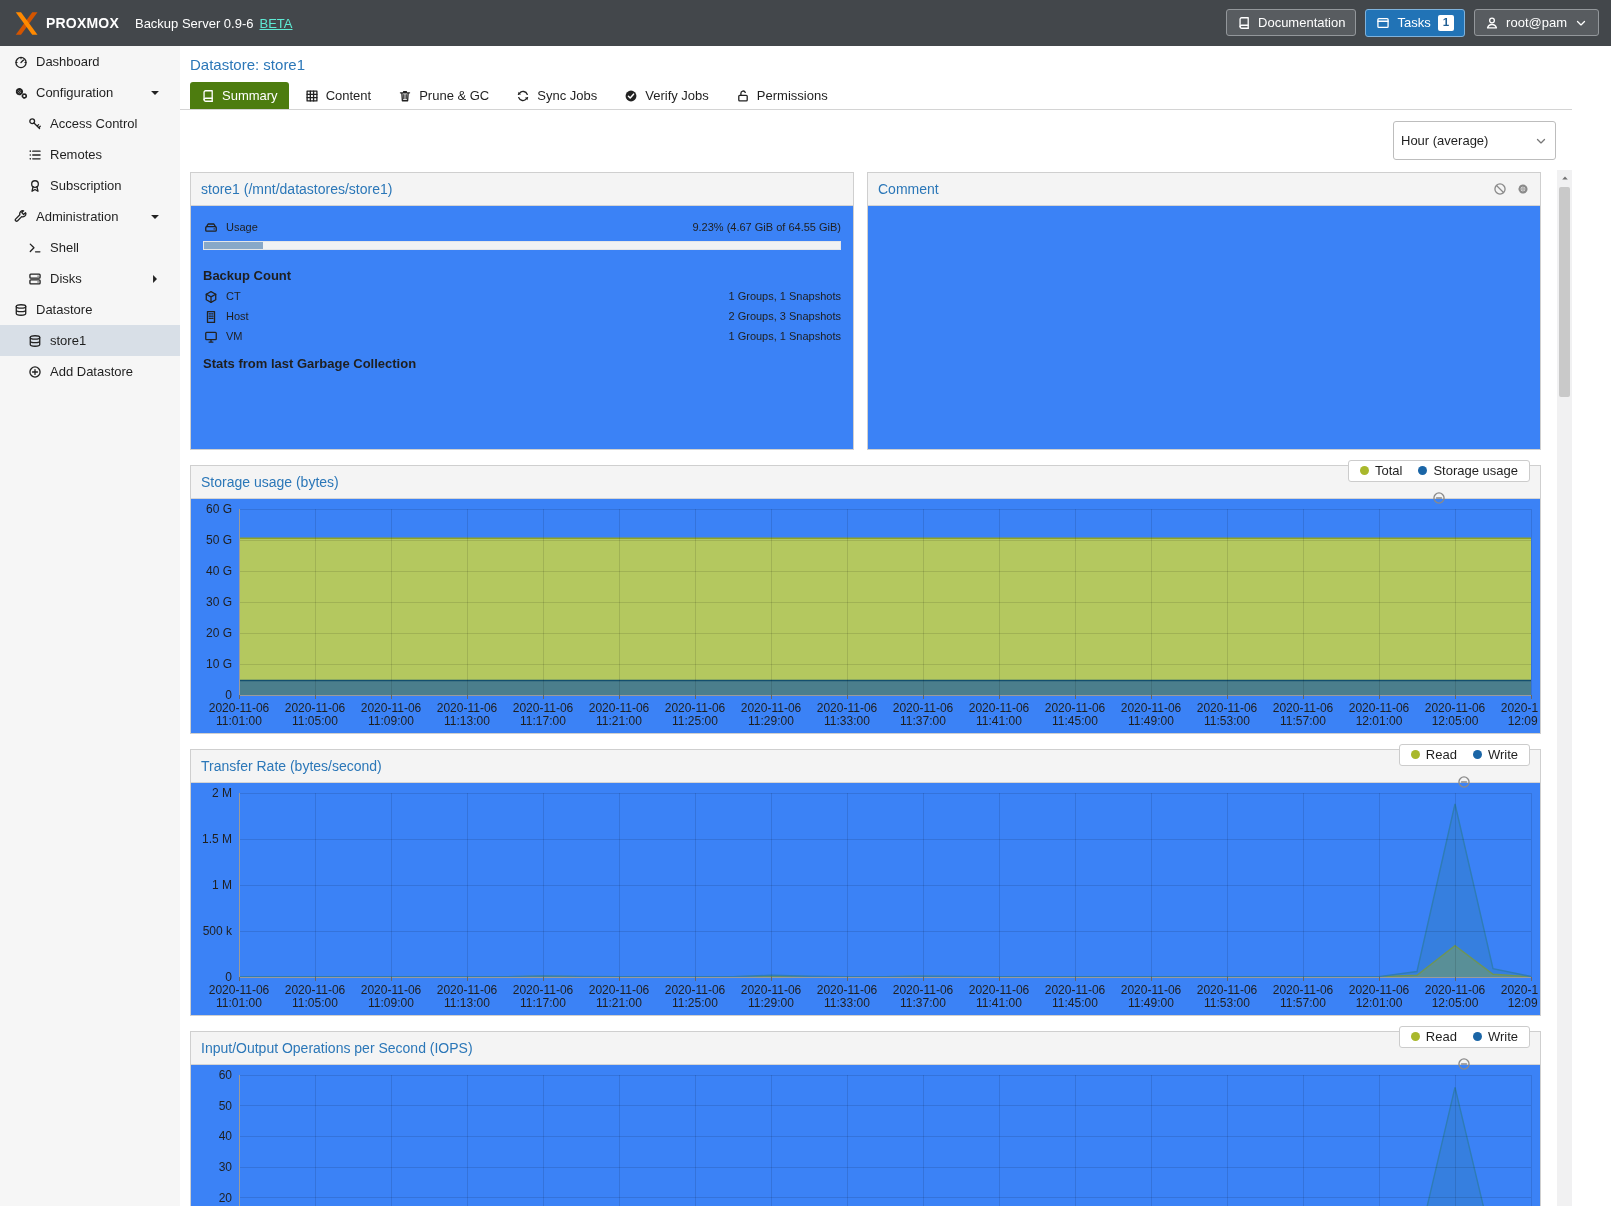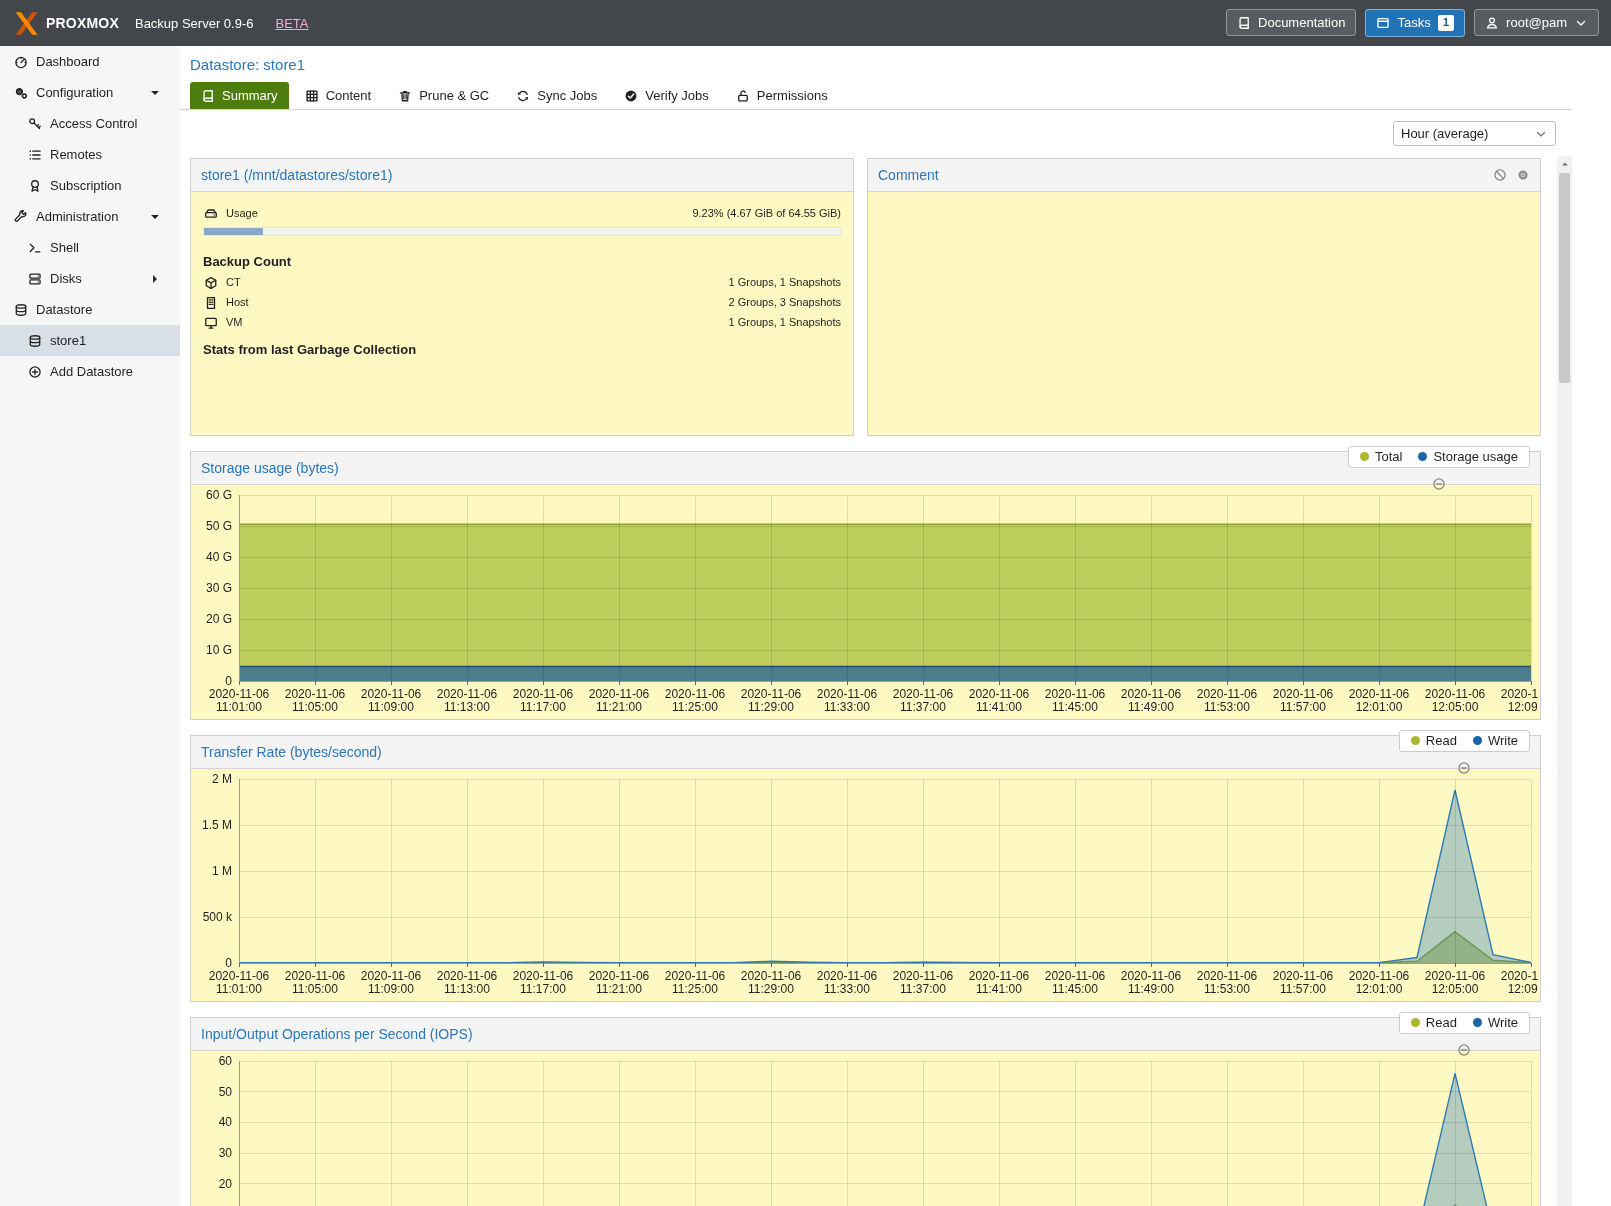--- a/index.html
+++ b/index.html
@@ -8,21 +8,21 @@
   .icon{display:inline-flex;align-items:center;justify-content:center;line-height:0;}
   .icon svg{display:block;}
 
   
   .topbar{position:absolute;top:0;left:0;width:100%;height:46px;background:#43474b;display:flex;
           align-items:center;padding:0 12px;box-sizing:border-box;color:#fff;z-index:5;}
   .logo{display:flex;align-items:center;}
   .logo-x{margin-right:7px;display:flex;}
   .logo-text{font-size:14px;font-weight:800;letter-spacing:.2px;}
   .product{margin-left:16px;font-size:13px;}
-  .beta{margin-left:22px;color:#f9a8d4;text-decoration:underline;cursor:pointer;font-size:13px;}
+  .beta{margin-left:6px;color:#5eead4;text-decoration:underline;cursor:pointer;font-size:13px;}
   .topbar-right{margin-left:auto;display:flex;align-items:center;gap:9px;}
   .tb-btn{display:inline-flex;align-items:center;gap:7px;background:#585c60;border:1px solid #93979b;
           border-radius:3px;color:#fff;font:inherit;font-size:13px;padding:5px 10px;cursor:pointer;}
   .tb-btn.tasks{background:#2173b6;border-color:#7fb2dc;}
   .badge{background:#fff;color:#1f5e94;font-size:11.5px;font-weight:bold;border-radius:2px;padding:1px 5px;line-height:1.2;}
 
   
   .sidebar{position:absolute;top:46px;left:0;width:180px;bottom:0;background:#f6f6f6;overflow:hidden;}
   .sb-item{display:flex;align-items:center;height:31px;padding:0 10px 0 13px;cursor:pointer;white-space:nowrap;}
   .sb-item.lvl1{padding-left:27px;}
@@ -34,27 +34,27 @@
   
   .viewport{position:absolute;top:46px;left:180px;width:1392px;bottom:0;display:flex;flex-direction:column;background:#fff;}
   .page-title{padding:10px 10px 5px;font-size:15px;color:#2b77b8;}
   .tabs{display:flex;gap:5px;padding:4px 10px 0;border-bottom:1px solid #d4d4d4;}
   .tab{display:inline-flex;align-items:center;gap:7px;padding:6px 11px;font-size:13px;color:#1f1f1f;
        cursor:pointer;border-radius:3px 3px 0 0;}
   .tab .icon{color:#222;}
   .tab.active{background:#4d7c0f;color:#fff;}
   .tab.active .icon{color:#fff;}
   .toolbar{display:flex;justify-content:flex-end;padding:11px 16px 10px;}
-  .select{width:163px;height:25px;border:1px solid #bdbdbd;border-radius:3px;background:#fff;display:flex;
+  .select{width:163px;height:39px;border:1px solid #bdbdbd;border-radius:3px;background:#fff;display:flex;
           align-items:center;justify-content:space-between;padding:0 7px;font-size:13px;cursor:pointer;color:#1f1f1f;box-sizing:border-box;}
   .select .icon{color:#777;}
 
   
   .scrollarea{flex:1;position:relative;padding:2px 31px 0 10px;box-sizing:border-box;overflow:hidden;}
-  .panel{border:1px solid #cfcfcf;background:#fef9c3;box-sizing:border-box;}
+  .panel{border:1px solid #cfcfcf;background:#3b82f6;box-sizing:border-box;}
   .panel-head{display:flex;align-items:center;background:#f4f4f4;border-bottom:1px solid #d4d4d4;
               padding:0 10px;height:33px;box-sizing:border-box;}
   .panel-title{font-size:14px;color:#2b77b8;}
   .head-icons{margin-left:auto;display:flex;gap:9px;color:#8a8a8a;}
   .head-icons .icon{cursor:pointer;}
   .row-panels{display:flex;gap:13px;margin-bottom:15px;}
   .row-panels .panel{height:278px;}
   .summary-panel{width:664px;flex:none;}
   .comment-panel{flex:1;}
   .sum-body{padding:12px 12px;}

